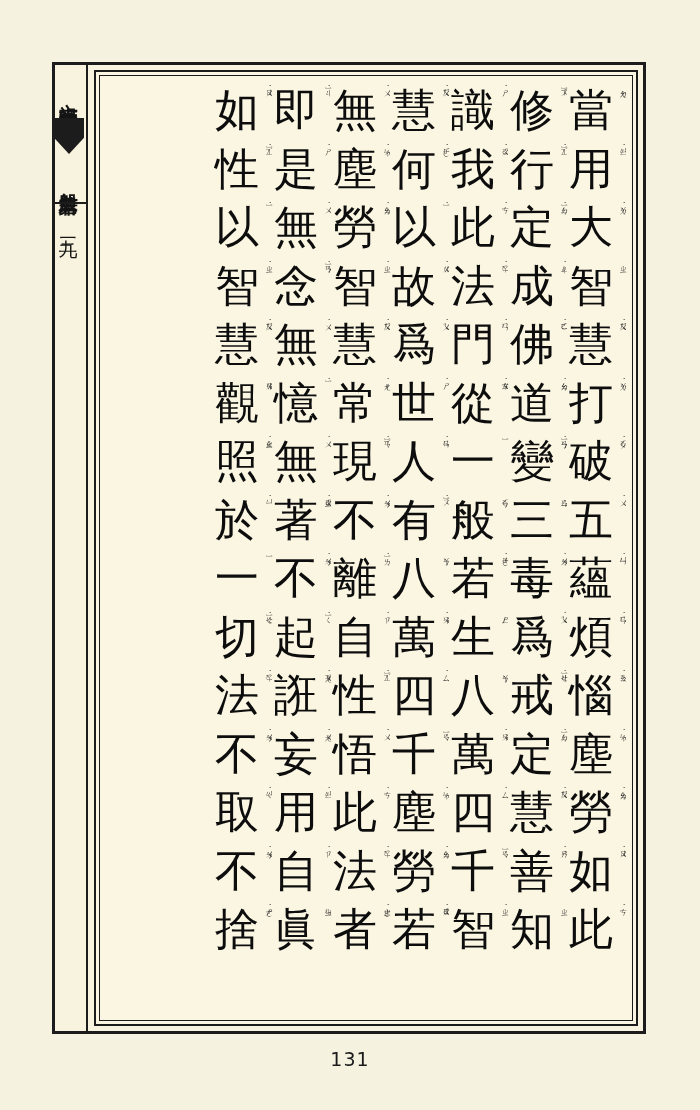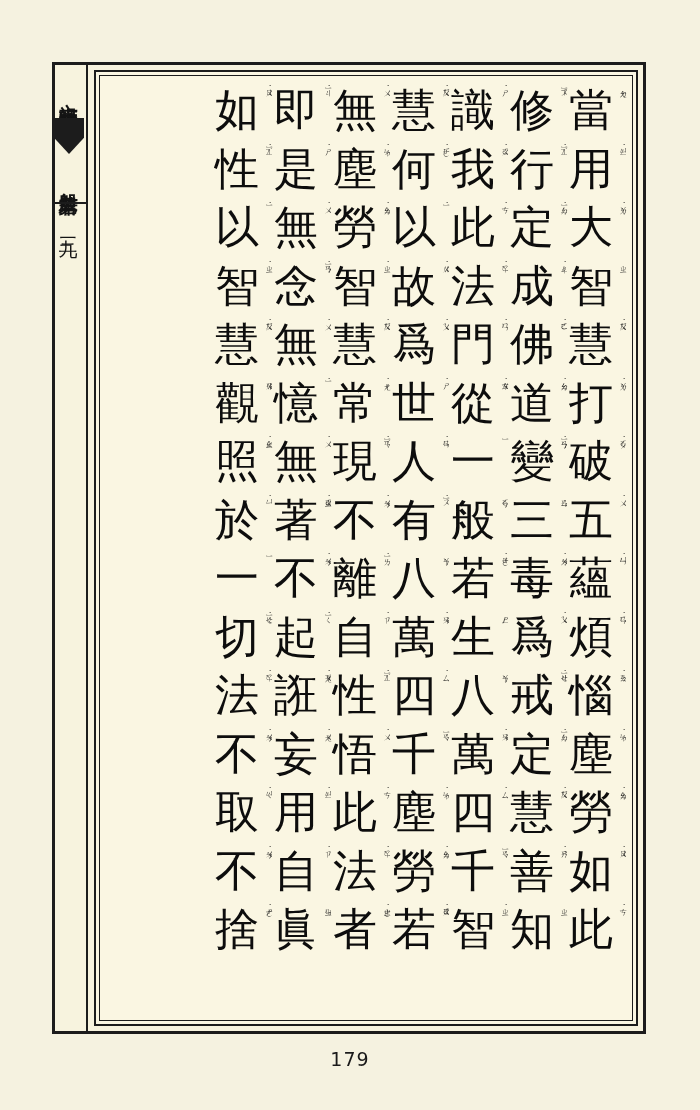--- a/index.html
+++ b/index.html
@@ -632,14 +632,14 @@
           <span class="glyph">不</span>
           <span class="ruby">ㄅㄨ˙</span>
         </div>
         <div class="glyph-row">
           <span class="glyph">捨</span>
           <span class="ruby">ㄕㄜ˙</span>
         </div>
       </div>
     </div>
 
-  <div id="folio">179</div>
+  <div id="folio">131</div>
 </div>
 
 </body></html>

